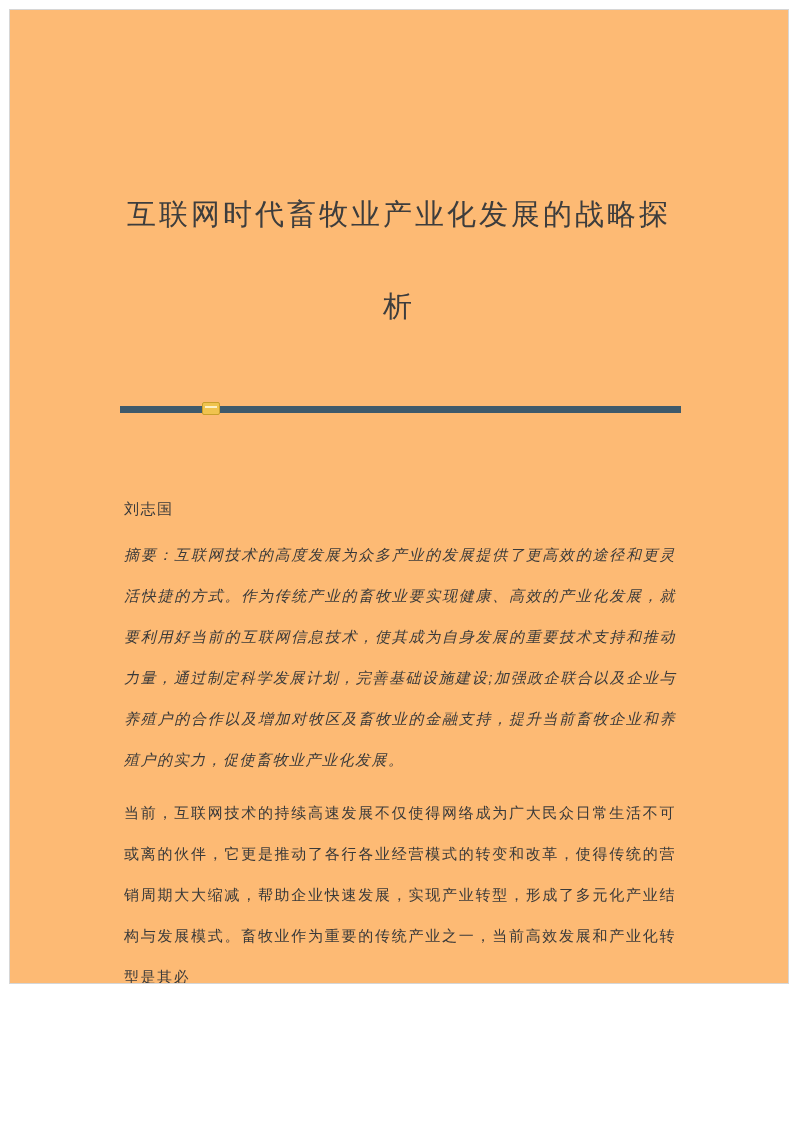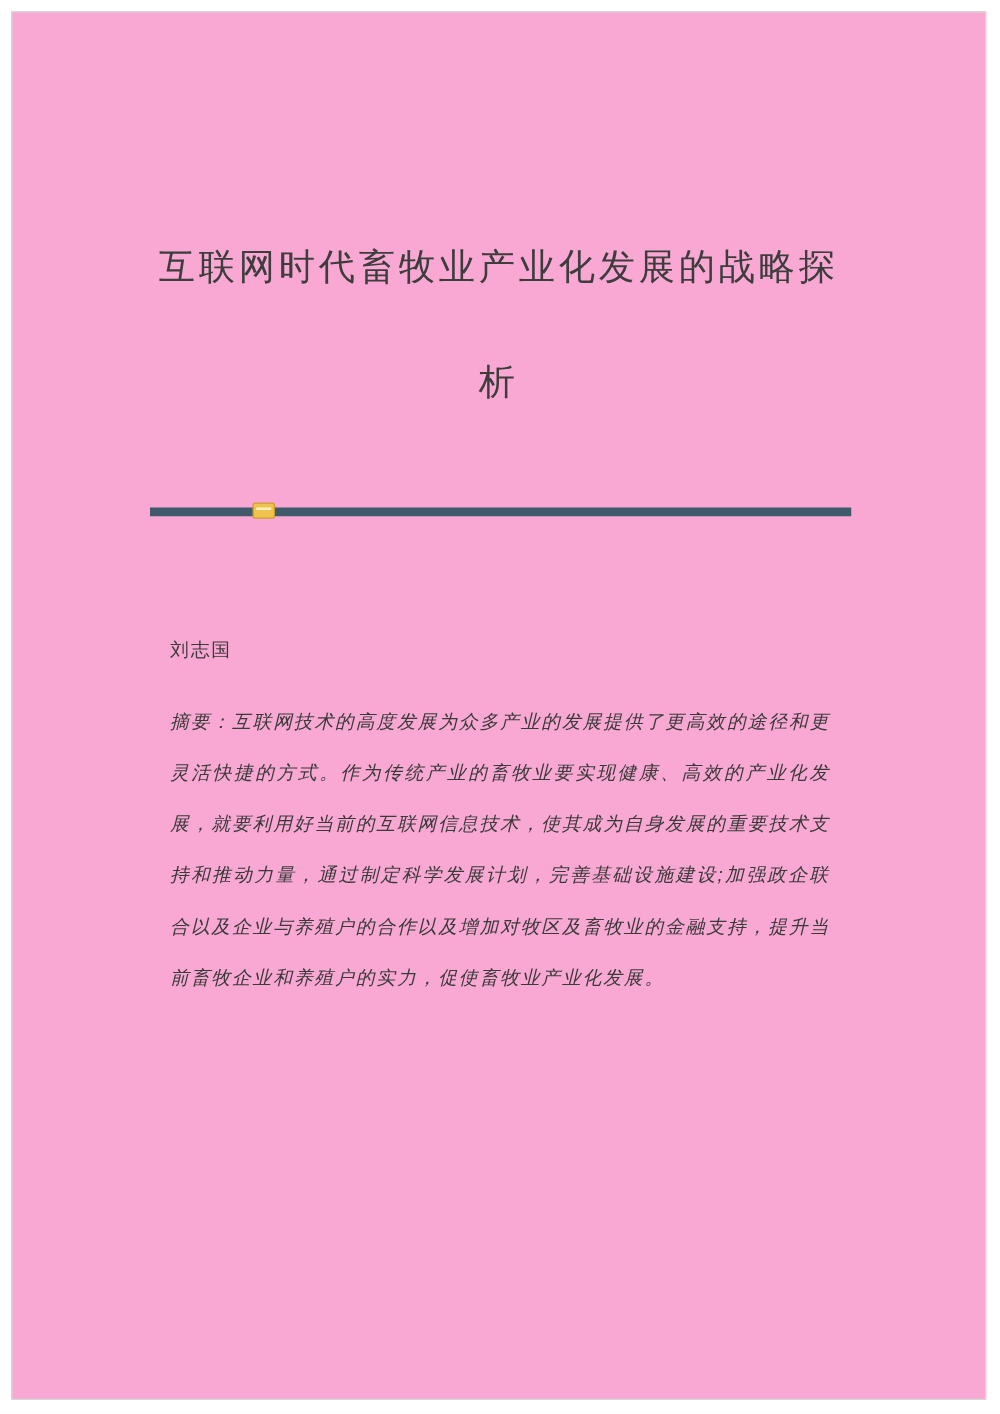--- a/index.html
+++ b/index.html
@@ -11,22 +11,22 @@
     width: 800px;
     height: 1131px;
     position: relative;
     font-family: "Liberation Sans", "DejaVu Sans", sans-serif;
   }
   .page {
     position: absolute;
     top: 9px;
     left: 9px;
     width: 780px;
-    height: 1111px;
-    background: #f9a8d4;
+    height: 975px;
+    background: #fdba74;
     border: 1px solid #d6d6d6;
     box-sizing: border-box;
     overflow: hidden;
   }
   .title {
     margin: 158px 109px 0 109px;
     font-size: 29px;
     line-height: 92px;
     letter-spacing: 3px;
     font-weight: 400;
@@ -59,21 +59,21 @@
     height: 2px;
     background: #fdf0c4;
   }
   .content {
     padding: 71px 108px 0 110px;
     color: #3a3a3a;
     font-size: 15px;
     letter-spacing: 1.5px;
   }
   .content p {
-    margin: 16px;
+    margin: 4px;
     line-height: 41px;
   }
   .author {
     text-align: left;
   }
   .para {
     text-align: justify;
     text-justify: inter-ideograph;
   }
   .abstract {
@@ -97,15 +97,16 @@
   <div class="divider" style="background: rgb(62, 90, 107);">
     <span class="divider-icon" style="background: rgb(240, 195, 78);"></span>
   </div>
 
   <div class="content">
     <p class="author">刘志国</p>
 
     <p class="para abstract">摘要：互联网技术的高度发展为众多产业的发展提供了更高效的途径和更灵活快捷的方式。作为传统产业的畜牧业要实现健康、高效的产业化发展，就要利用好当前的互联网信息技术，使其成为自身发展的重要技术支持和推动力量，通过制定科学发展计划，完善基础设施建设;加强政企联合以及企业与养殖户的合作以及增加对牧区及畜牧业的金融支持，提升当前畜牧企业和养殖户的实力，促使畜牧业产业化发展。</p>
 
 
+    <p class="para body-para">当前，互联网技术的持续高速发展不仅使得网络成为广大民众日常生活不可或离的伙伴，它更是推动了各行各业经营模式的转变和改革，使得传统的营销周期大大缩减，帮助企业快速发展，实现产业转型，形成了多元化产业结构与发展模式。畜牧业作为重要的传统产业之一，当前高效发展和产业化转型是其必</p>
   </div>
 
 </div>
 
 </body></html>

